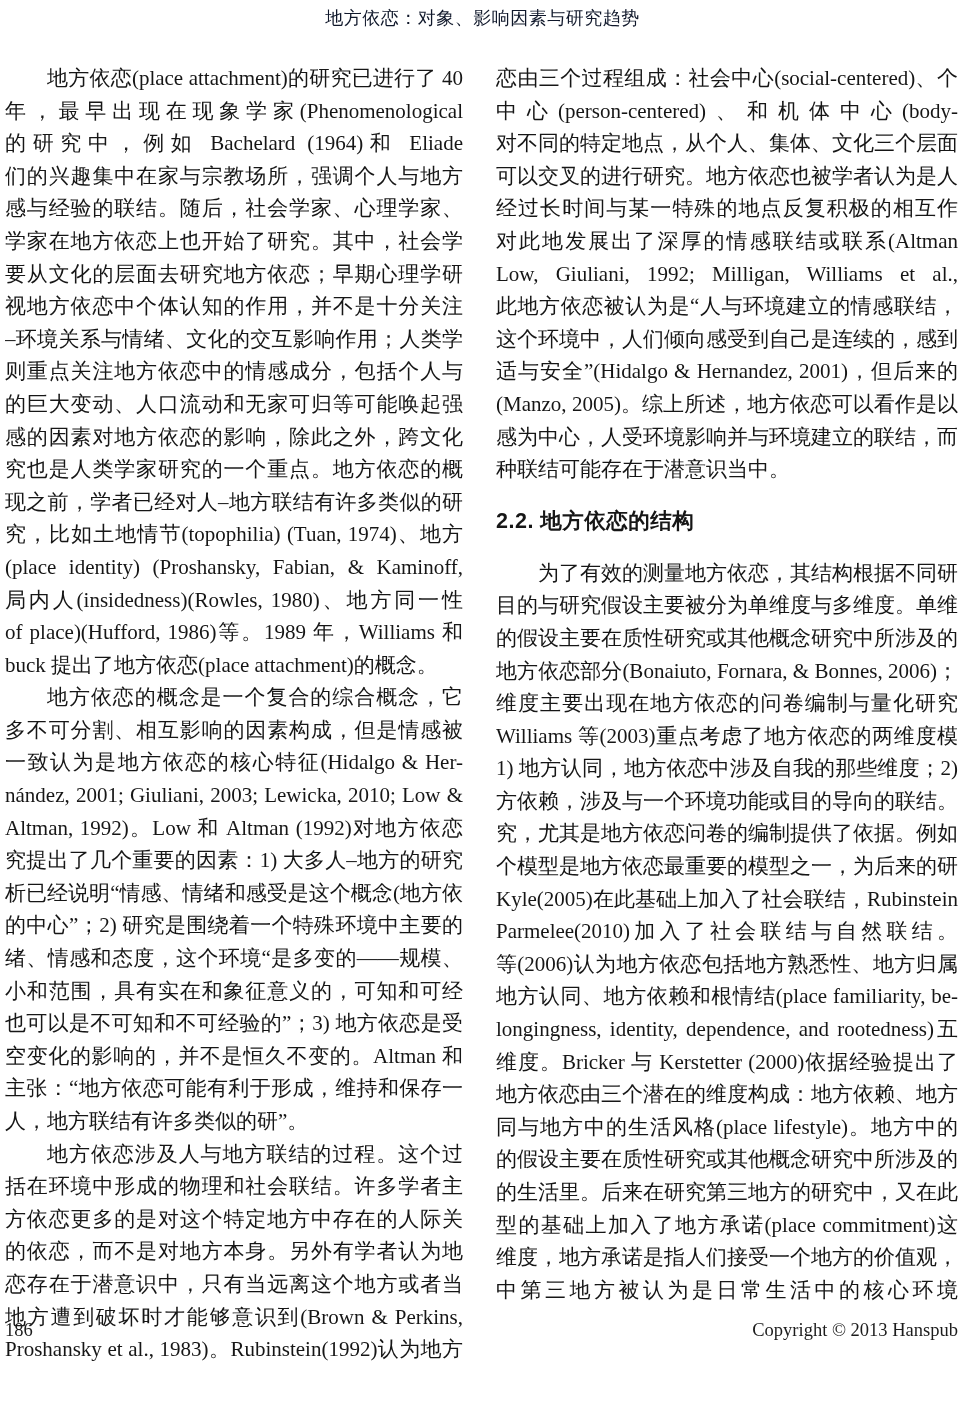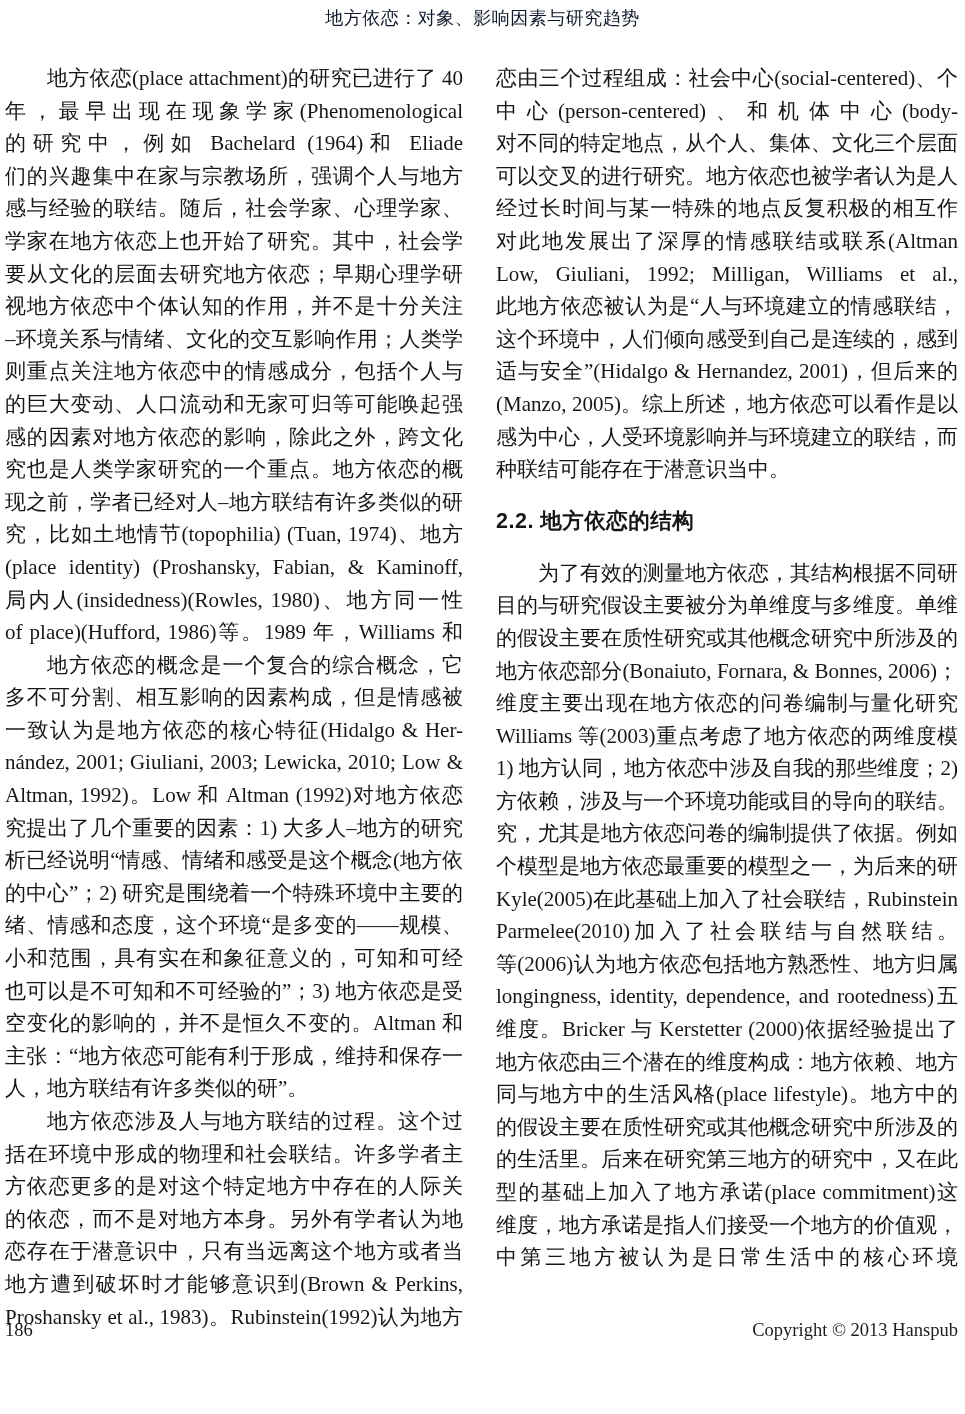--- a/index.html
+++ b/index.html
@@ -87,20 +87,21 @@
       <div class="line">–环境关系与情绪、文化的交互影响作用；人类学家</div>
       <div class="line">则重点关注地方依恋中的情感成分，包括个人与家庭</div>
       <div class="line">的巨大变动、人口流动和无家可归等可能唤起强烈情</div>
       <div class="line">感的因素对地方依恋的影响，除此之外，跨文化的研</div>
       <div class="line">究也是人类学家研究的一个重点。地方依恋的概念出</div>
       <div class="line">现之前，学者已经对人–地方联结有许多类似的研</div>
       <div class="line">究，比如土地情节(topophilia) (Tuan, 1974)、地方认同</div>
       <div class="line">(place identity) (Proshansky, Fabian, &amp; Kaminoff, 1983)、</div>
       <div class="line">局内人(insidedness)(Rowles, 1980)、地方同一性(genres</div>
       <div class="line">of place)(Hufford, 1986)等。1989 年，Williams 和 Roggen-</div>
+      <div class="line endline">buck 提出了地方依恋(place attachment)的概念。</div>
       <div class="line indent">地方依恋的概念是一个复合的综合概念，它由许</div>
       <div class="line">多不可分割、相互影响的因素构成，但是情感被学者</div>
       <div class="line">一致认为是地方依恋的核心特征(Hidalgo &amp; Her-</div>
       <div class="line">nández, 2001; Giuliani, 2003; Lewicka, 2010; Low &amp;</div>
       <div class="line">Altman, 1992)。Low 和 Altman (1992)对地方依恋的研</div>
       <div class="line">究提出了几个重要的因素：1) 大多人–地方的研究分</div>
       <div class="line">析已经说明“情感、情绪和感受是这个概念(地方依恋)</div>
       <div class="line">的中心”；2) 研究是围绕着一个特殊环境中主要的情</div>
       <div class="line">绪、情感和态度，这个环境“是多变的——规模、大</div>
       <div class="line">小和范围，具有实在和象征意义的，可知和可经验的，</div>
@@ -137,20 +138,21 @@
       <div class="line">地方依恋部分(Bonaiuto, Fornara, &amp; Bonnes, 2006)；多</div>
       <div class="line">维度主要出现在地方依恋的问卷编制与量化研究中。</div>
       <div class="line">Williams 等(2003)重点考虑了地方依恋的两维度模型：</div>
       <div class="line">1) 地方认同，地方依恋中涉及自我的那些维度；2) 地</div>
       <div class="line">方依赖，涉及与一个环境功能或目的导向的联结。这</div>
       <div class="line">究，尤其是地方依恋问卷的编制提供了依据。例如</div>
       <div class="line">个模型是地方依恋最重要的模型之一，为后来的研</div>
       <div class="line">Kyle(2005)在此基础上加入了社会联结，Rubinstein 与</div>
       <div class="line">Parmelee(2010)加入了社会联结与自然联结。Hammitt</div>
       <div class="line">等(2006)认为地方依恋包括地方熟悉性、地方归属感、</div>
+      <div class="line">地方认同、地方依赖和根情结(place familiarity, be-</div>
       <div class="line">longingness, identity, dependence, and rootedness)五个</div>
       <div class="line">维度。Bricker 与 Kerstetter (2000)依据经验提出了一个</div>
       <div class="line">地方依恋由三个潜在的维度构成：地方依赖、地方认</div>
       <div class="line">同与地方中的生活风格(place lifestyle)。地方中的生活</div>
       <div class="line">的假设主要在质性研究或其他概念研究中所涉及的</div>
       <div class="line">的生活里。后来在研究第三地方的研究中，又在此模</div>
       <div class="line">型的基础上加入了地方承诺(place commitment)这一</div>
       <div class="line">维度，地方承诺是指人们接受一个地方的价值观，其</div>
       <div class="line">中第三地方被认为是日常生活中的核心环境(Rosen-</div>
     </div>

